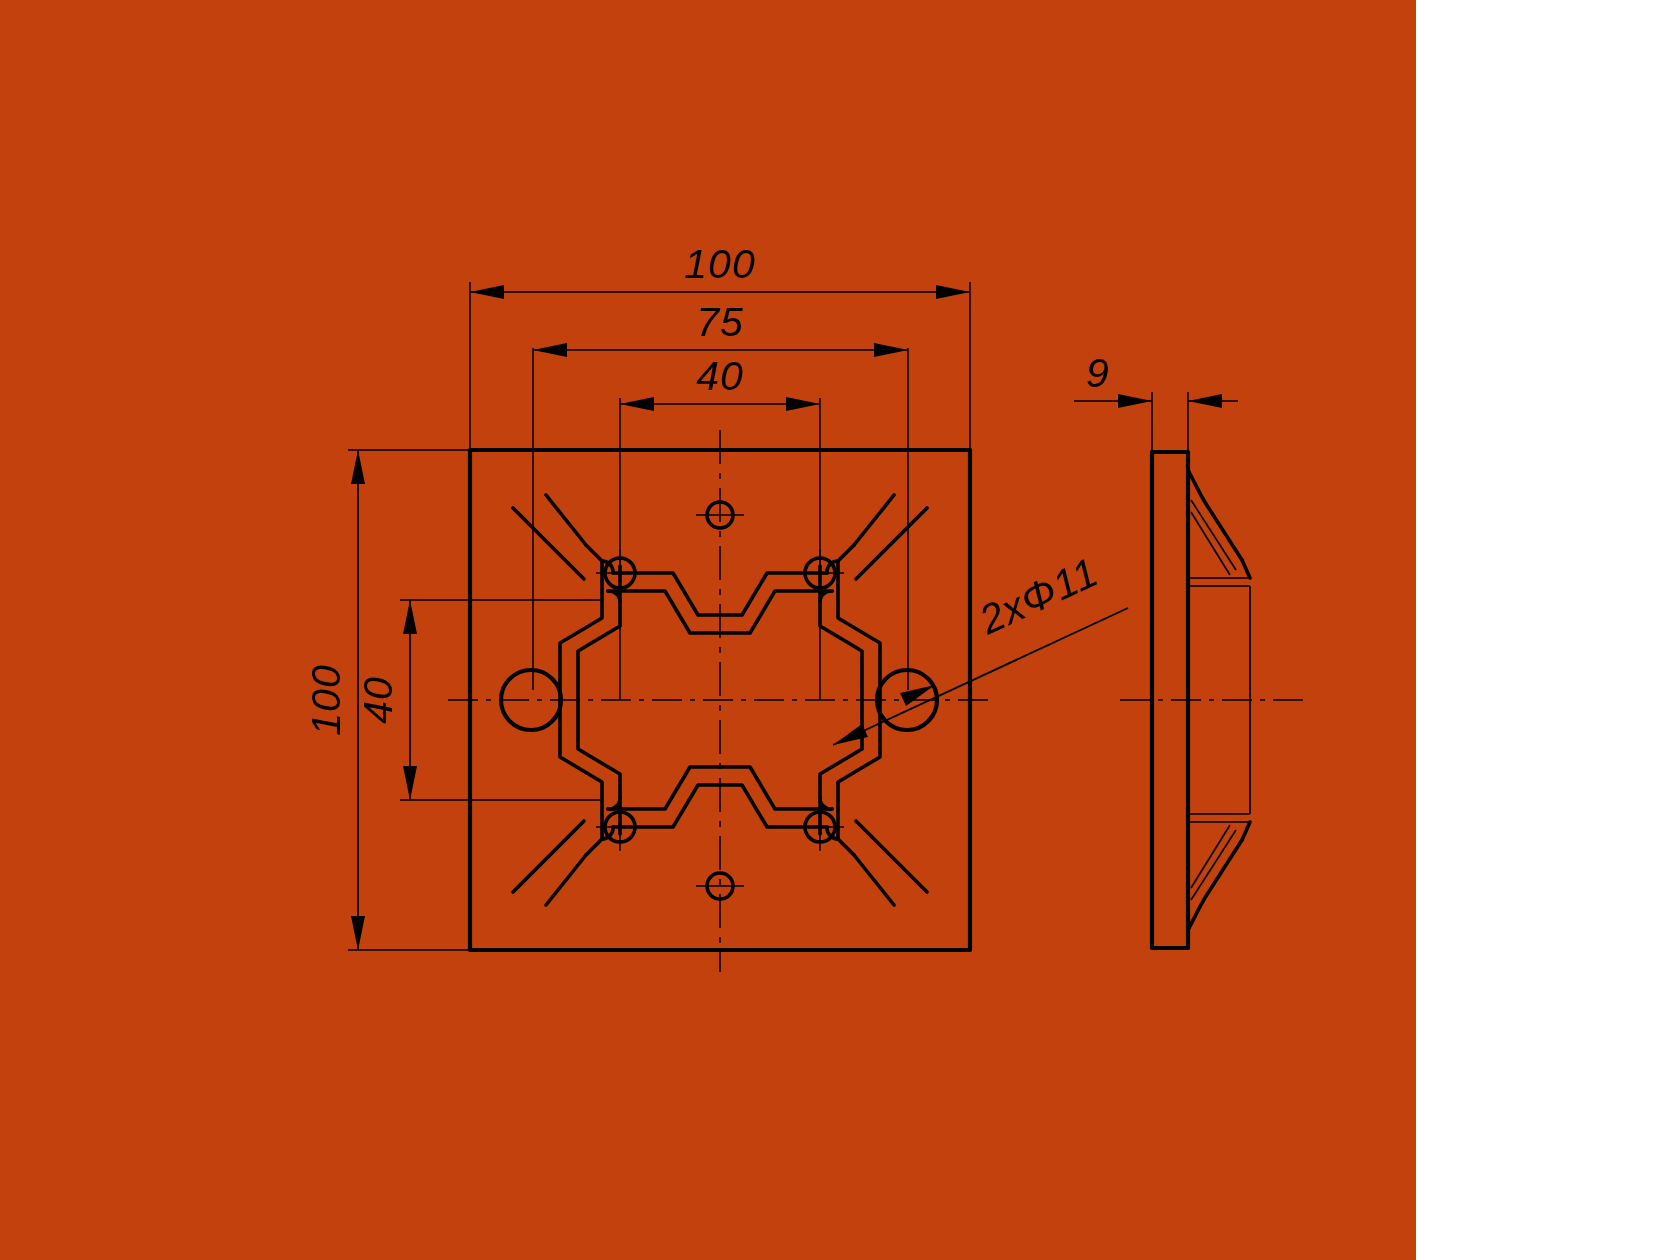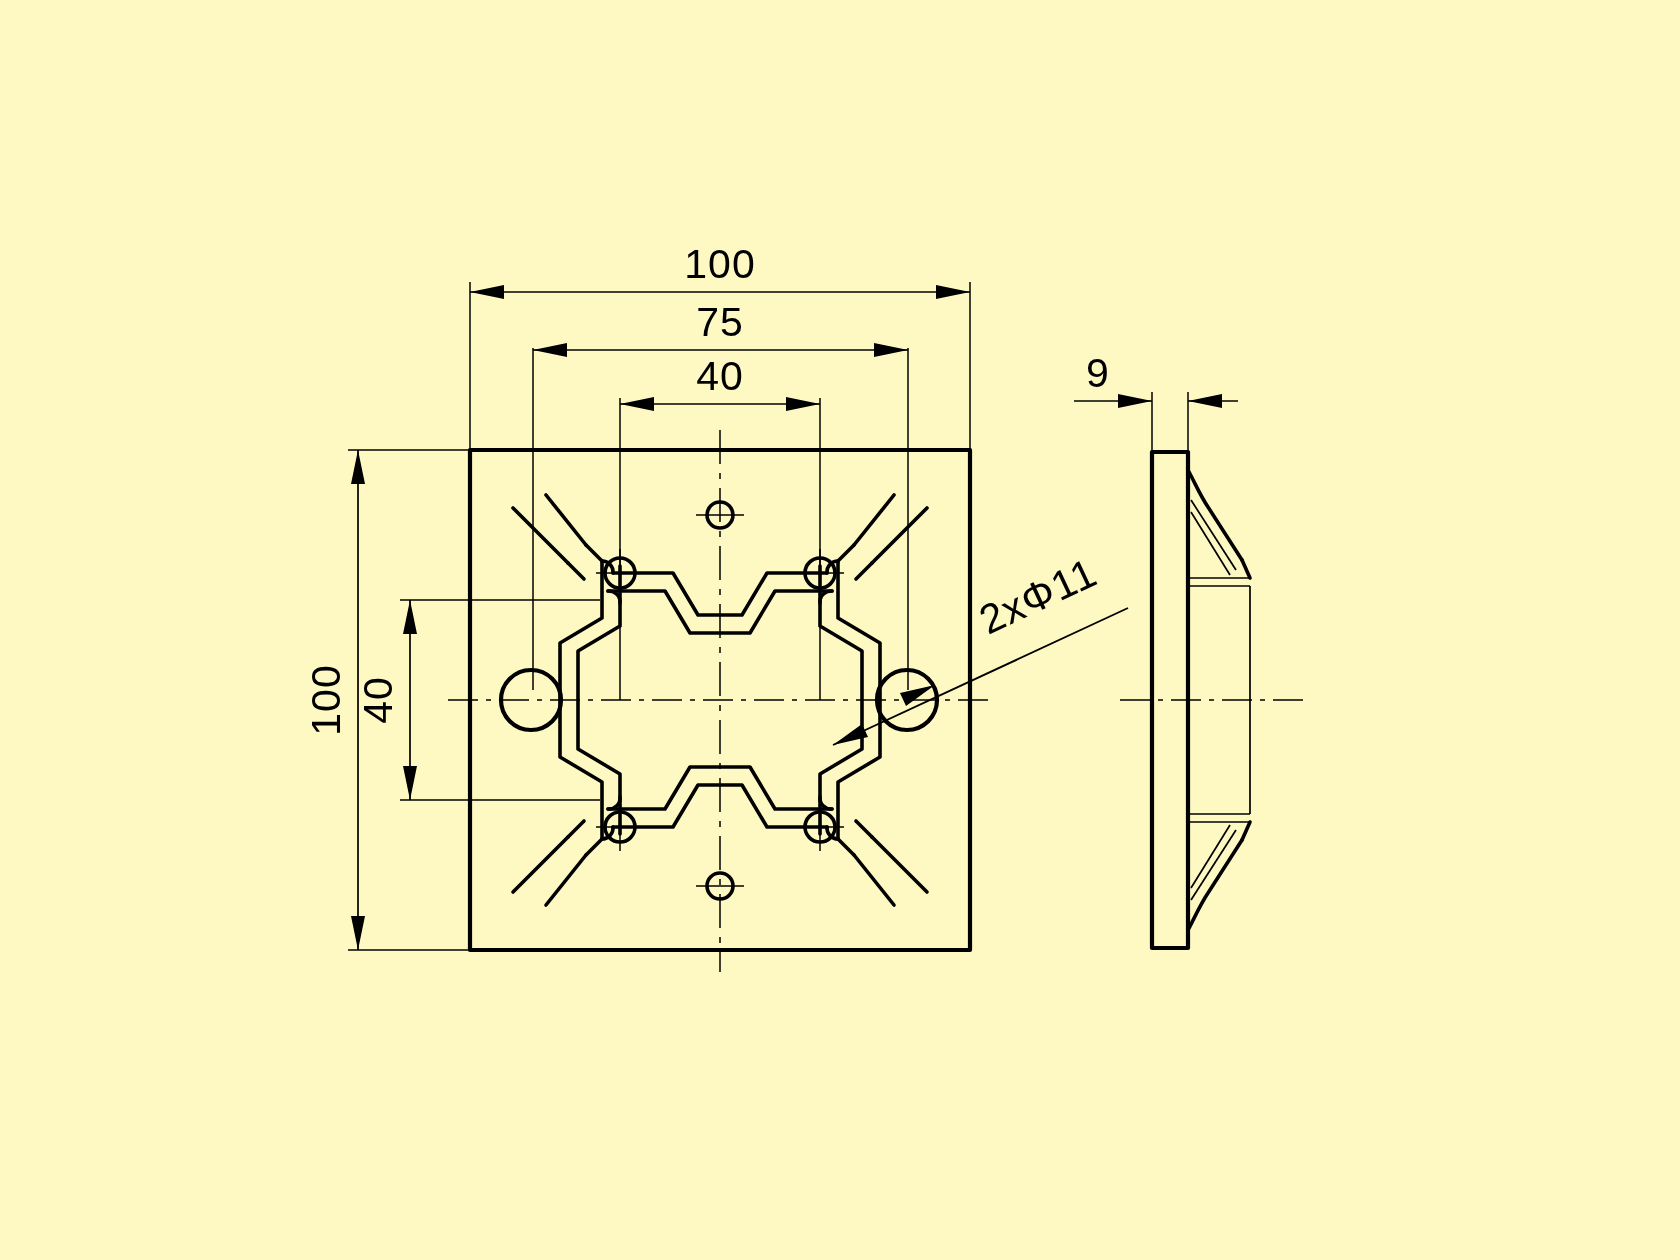--- a/index.html
+++ b/index.html
@@ -8,23 +8,24 @@
     background: #ffffff;
   }
   body {
     width: 1680px;
     height: 1260px;
     font-family: "Liberation Sans", sans-serif;
     overflow: hidden;
   }
   #drawing-root {
     position: relative;
-    width: 1680px;
+    width: 1416px;
     height: 1260px;
-    background: #fef9c3;
+    background: #c2410c;
+    font-style: italic;
   }
   svg#cad {
     display: block;
     width: 1680px;
     height: 1260px;
   }
   .obj      { fill: none; stroke: #000000; stroke-width: 4.2; stroke-linecap: round; stroke-linejoin: round; }
   .obj-med  { fill: none; stroke: #000000; stroke-width: 3.6; stroke-linecap: round; stroke-linejoin: round; }
   .thin     { fill: none; stroke: #000000; stroke-width: 1.5; }
   .thin2    { fill: none; stroke: #000000; stroke-width: 1.7; }

